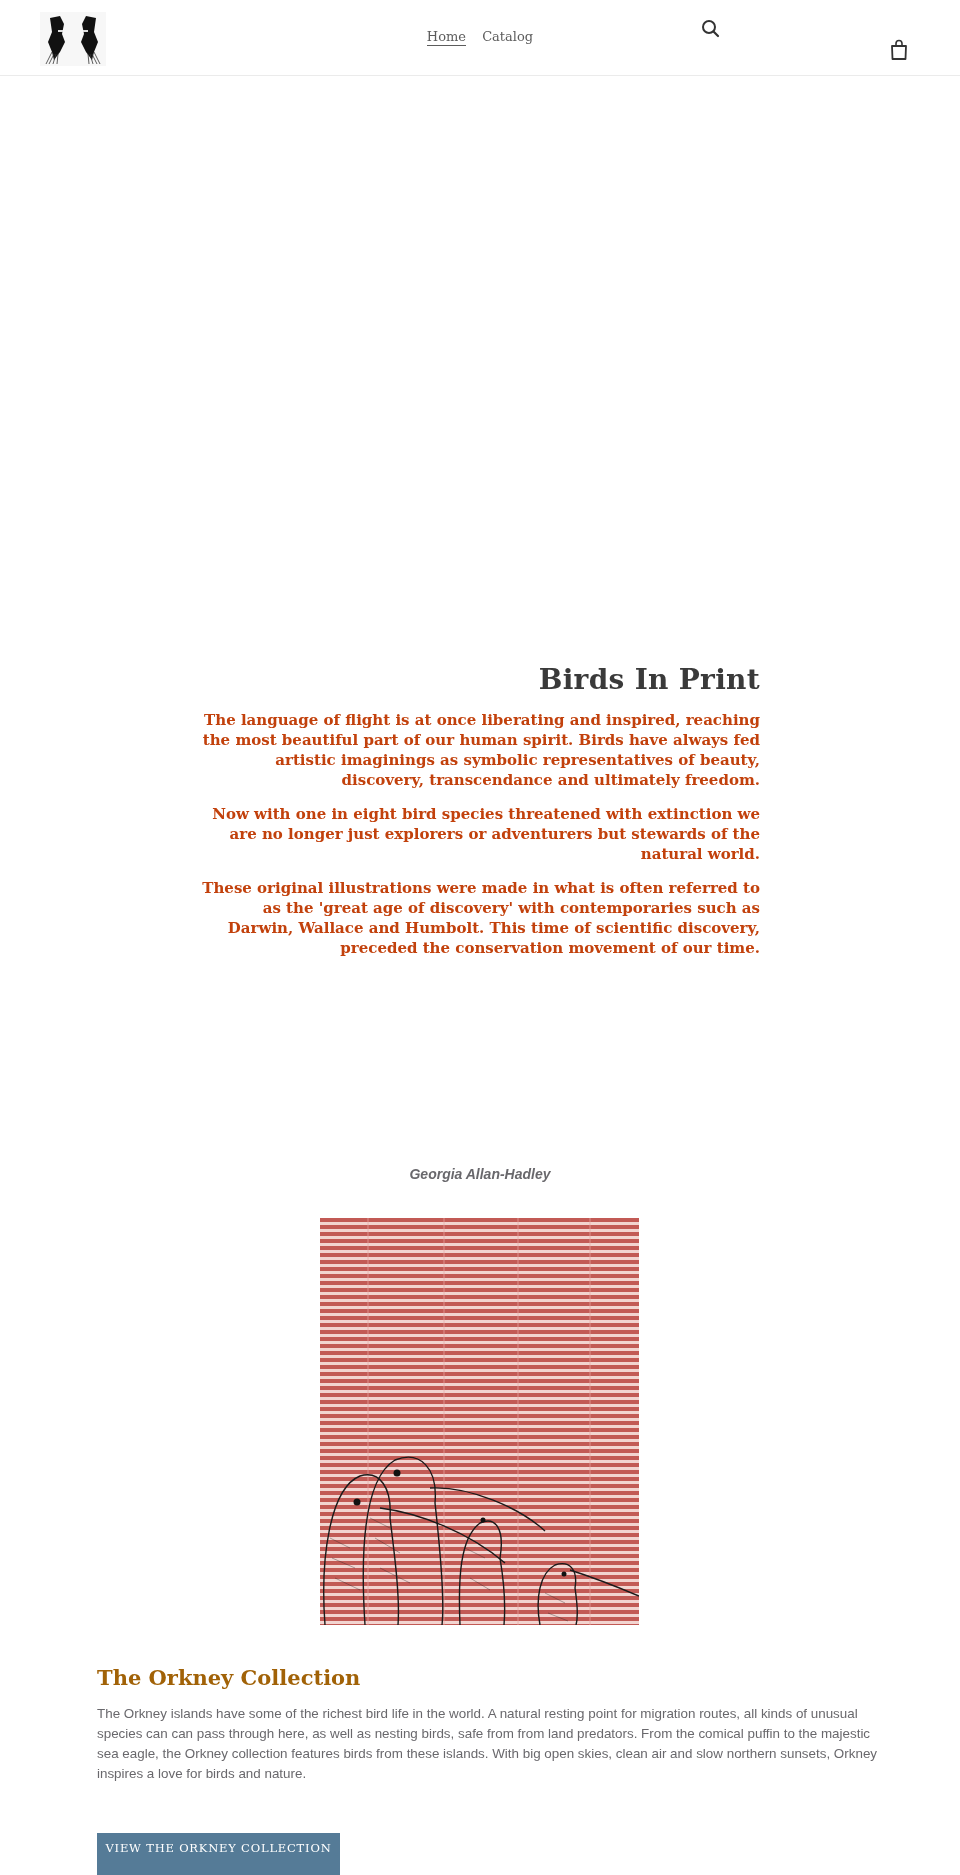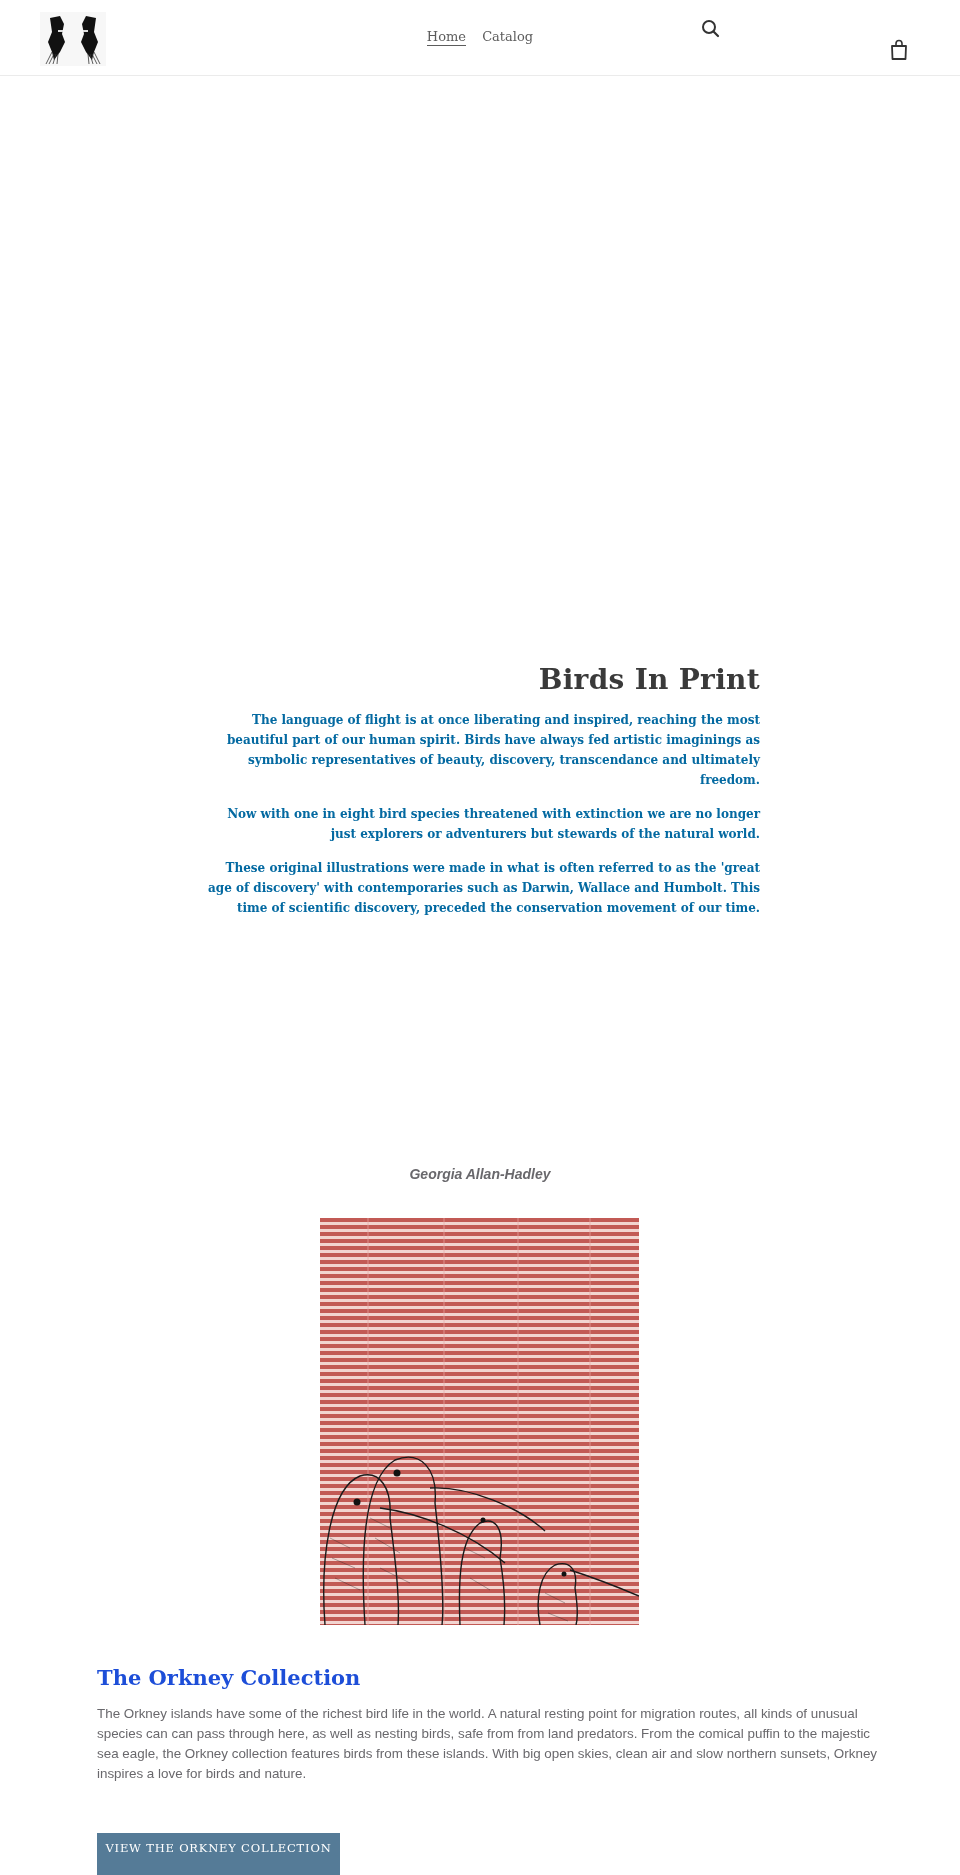--- a/index.html
+++ b/index.html
@@ -11,28 +11,28 @@
     .nav { position: absolute; left: 0; width: 960px; top: 29px; text-align: center; font-size: 13px; color: #555; }
     .nav a { display: inline-block; margin: 0 6px; color: #5c5c5c; text-decoration: none; font-family: "DejaVu Serif", serif; }
     .nav a.active { border-bottom: 1px solid #5c5c5c; padding-bottom: 1px; }
     .search-btn { position: absolute; left: 700px; top: 18px; width: 22px; height: 22px; cursor: pointer; }
     .cart-btn { position: absolute; left: 889px; top: 39px; width: 20px; height: 22px; cursor: pointer; }
 
     .hero { position: absolute; left: 0; top: 77px; width: 960px; height: 560px; background: #fff; }
 
     .intro { position: absolute; left: 200px; top: 640px; width: 560px; text-align: right; margin-top: 20px; }
     .intro h1 { font-family: "DejaVu Serif", serif; font-weight: bold; font-size: 28px; color: #3a3a3a; line-height: 40px; margin-bottom: 10px; letter-spacing: 0.3px; }
-    .intro p { font-family: "DejaVu Serif", serif; font-weight: bold; font-size: 12px; line-height: 20px; color: #0369a1; margin-bottom: 14px; }
+    .intro p { font-family: "DejaVu Serif", serif; font-weight: bold; font-size: 15px; line-height: 20px; color: #c2410c; margin-bottom: 14px; }
 
     .signature { position: absolute; left: 0; width: 960px; top: 1166px; text-align: center; font-family: "Liberation Sans", sans-serif; font-style: italic; font-weight: bold; font-size: 14px; color: #69686c; }
 
     .feature-image { position: absolute; left: 320px; top: 1218px; width: 319px; height: 407px; overflow: hidden; cursor: pointer; }
 
     .collection { position: absolute; left: 97px; top: 1660px; width: 790px; }
-    .collection h2 { font-family: "DejaVu Serif", serif; font-weight: bold; font-size: 21px; color: #1d4ed8; line-height: 36px; margin-bottom: 8px; }
+    .collection h2 { font-family: "DejaVu Serif", serif; font-weight: bold; font-size: 21px; color: #a16207; line-height: 36px; margin-bottom: 8px; }
     .collection p { font-family: Liberation Sans, sans-serif; font-size: 13.4px; line-height: 20px; color: #69686c; }
 
     .cta { position: absolute; left: 97px; top: 1833px; width: 243px; height: 48px; background: #557b97; color: #fff; text-align: center; font-family: "DejaVu Serif", serif; font-size: 11.5px; letter-spacing: 0.8px; line-height: 16px; padding-top: 7px; cursor: pointer; }
   </style>
 </head>
 <body>
 
 <header class="site-header">
   <a class="logo" title="Birds In Print logo - two black bird illustrations">
     <svg width="66" height="54" viewBox="0 0 66 54">

